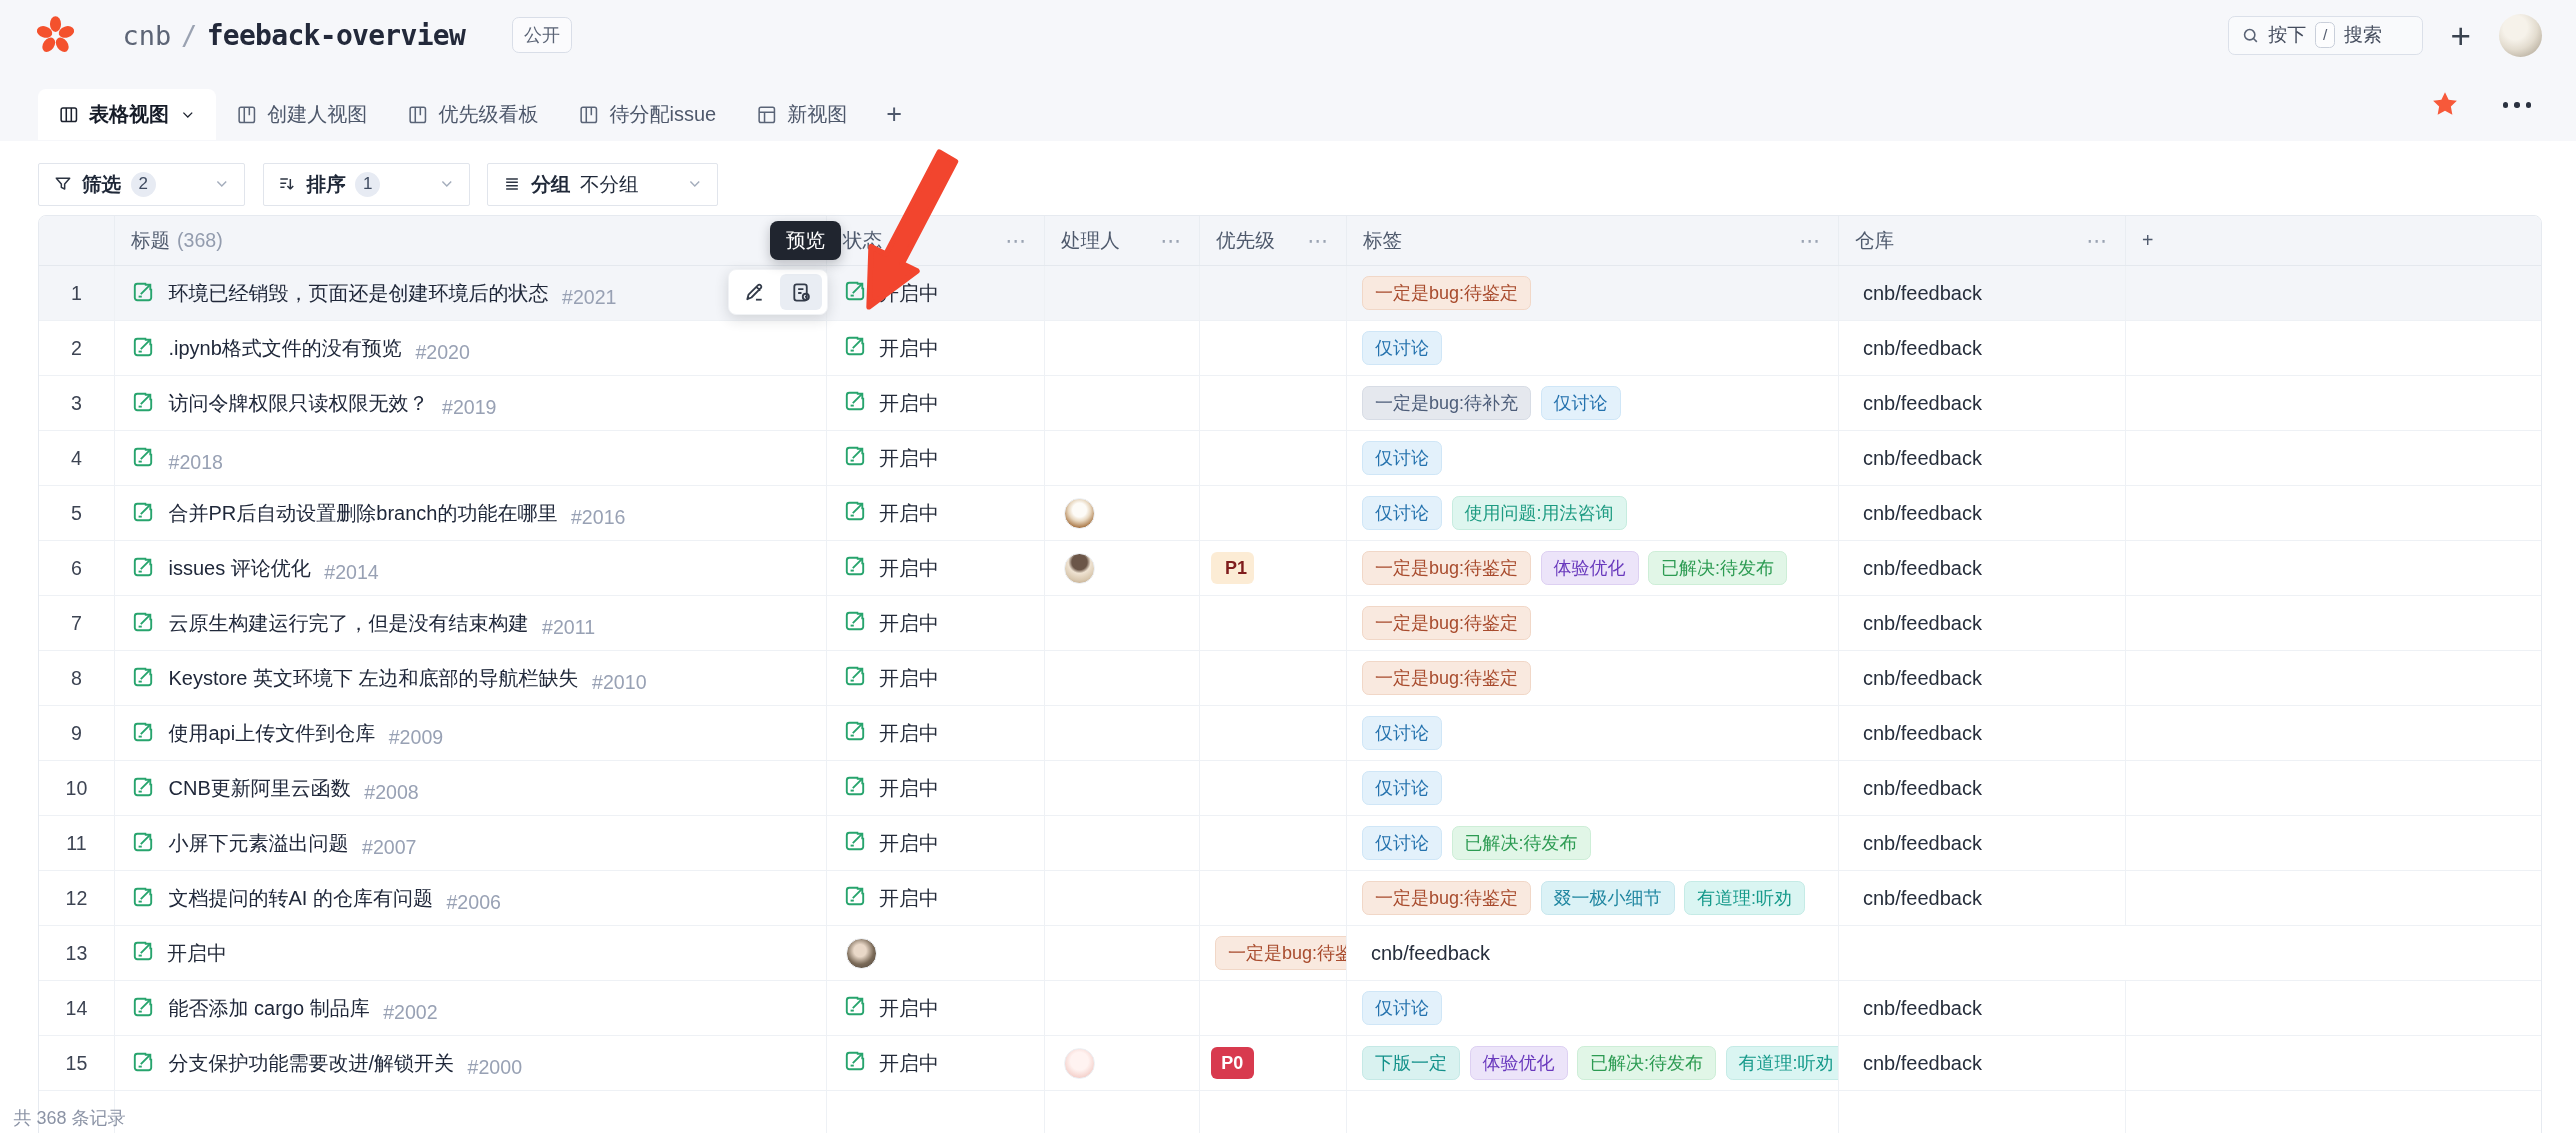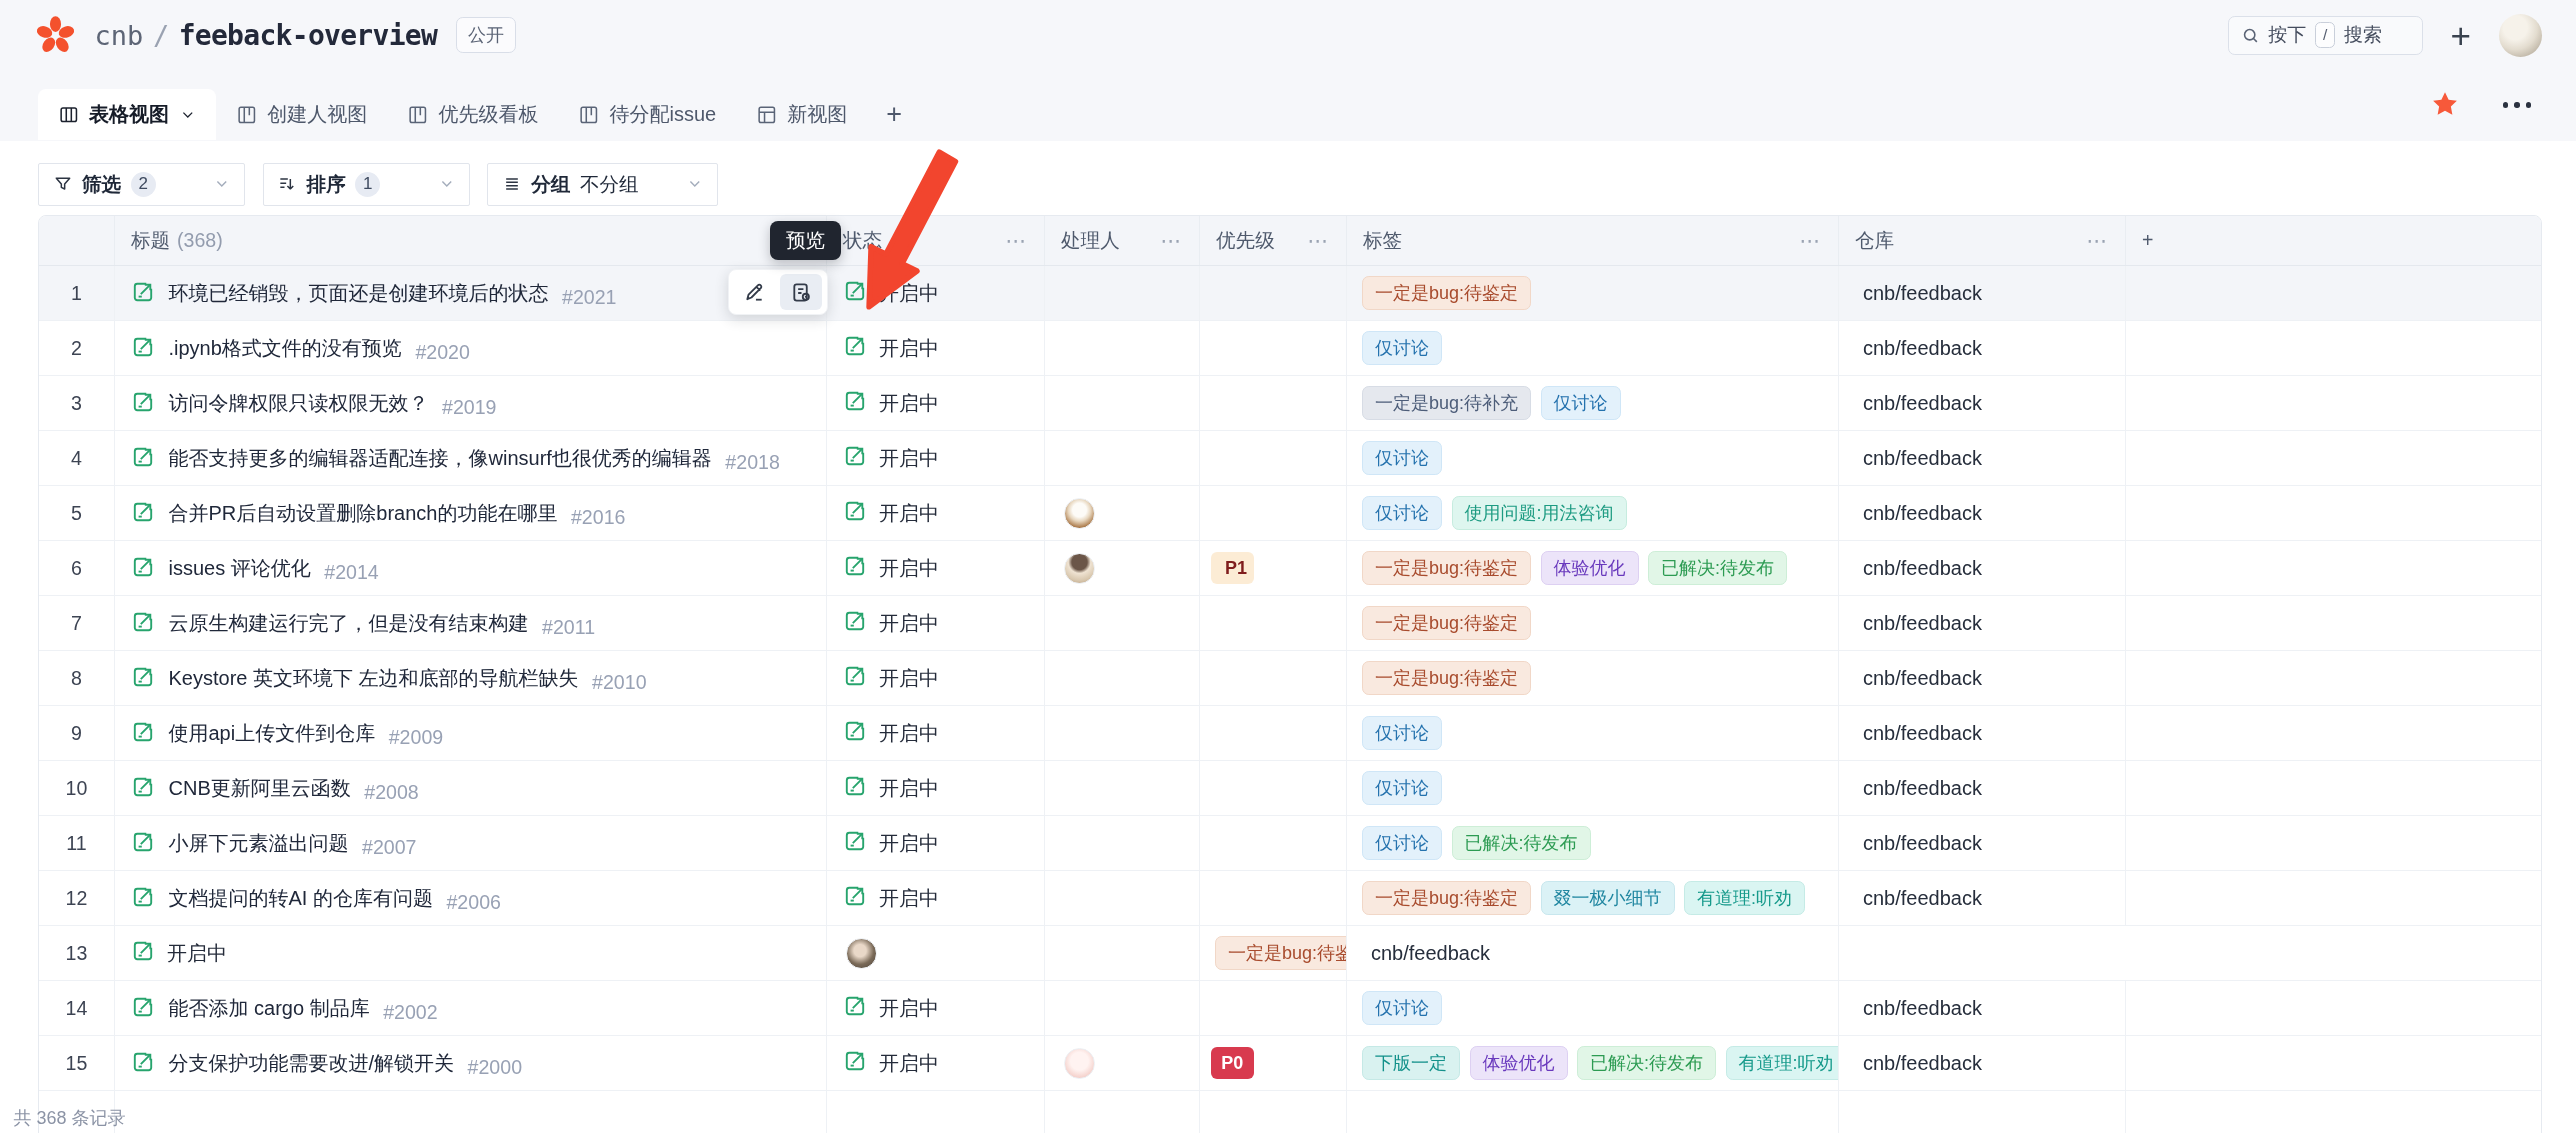--- a/index.html
+++ b/index.html
@@ -3,21 +3,21 @@
 <meta charset="utf-8">
 <style>
   html,body{margin:0;padding:0;}
   body{
     width:2576px;height:1134px;position:relative;overflow:hidden;
     background:#f6f7fa;
     font-family:"Liberation Sans","DejaVu Sans",sans-serif;
     -webkit-font-smoothing:antialiased;
   }
   
-  .top{height:70px;display:flex;align-items:center;padding:0 34px;}
+  .top{height:70px;display:flex;align-items:center;padding:0 34px;gap:28px;}
   .logo{width:43px;height:43px;flex:none;}
   .crumb{margin-left:17.6px;display:flex;align-items:baseline;font-family:"DejaVu Sans Mono","Liberation Mono",monospace;}
   .crumb .org{font-size:27px;color:#5d6576;}
   .crumb .sep{font-size:27px;color:#9aa2b1;margin:0 9.5px;}
   .crumb .repo{font-size:28px;font-weight:700;color:#23293a;letter-spacing:-0.7px;}
   .vis-badge{margin-left:19px;font-size:18px;color:#5a6375;border:1.4px solid #d9dee8;border-radius:6.8px;padding:4.7px 10.8px;background:rgba(255,255,255,.55);}
   .top-right{margin-left:auto;display:flex;align-items:center;gap:28px;}
   .gsearch{width:195px;height:39px;box-sizing:border-box;border:1.4px solid #dbe0e9;border-radius:6.8px;display:flex;align-items:center;gap:8.8px;padding:0 12px;color:#454d5e;font-size:19px;background:rgba(255,255,255,.4);}
   .gsearch svg{width:19px;height:19px;stroke:#5a6375;}
   .keycap{min-width:20px;height:26px;box-sizing:border-box;border:1.4px solid #c9cfda;border-radius:5.4px;display:grid;place-items:center;font-size:15.5px;color:#555e70;padding:0 5.4px;background:#fdfdfe;}
@@ -336,21 +336,20 @@
   </div>
         <div class="tr">
     <div class="td c-num">4</div>
     <div class="td c-title">
       <span class="ic-t"><svg class="ic-issue" viewBox="0 0 24 24">
                 <path d="M20.2 8.8v8.9a2.5 2.5 0 0 1-2.5 2.5H6.3a2.5 2.5 0 0 1-2.5-2.5V6.3a2.5 2.5 0 0 1 2.5-2.5h9" fill="none"></path>
                 <path d="M9.8 14.2 18.8 5.2"></path>
                 <path d="M13.8 4.7h5.5v5.5"></path>
                 <path d="M7.6 16.6h3.2"></path>
               </svg></span>
-      <span class="title-text">能否支持更多的编辑器适配连接，像winsurf也很优秀的编辑器</span>
       <span class="issue-id">#2018</span>
     </div>
     <div class="td c-status">
       <span class="ic-s"><svg class="ic-issue" viewBox="0 0 24 24">
                 <path d="M20.2 8.8v8.9a2.5 2.5 0 0 1-2.5 2.5H6.3a2.5 2.5 0 0 1-2.5-2.5V6.3a2.5 2.5 0 0 1 2.5-2.5h9" fill="none"></path>
                 <path d="M9.8 14.2 18.8 5.2"></path>
                 <path d="M13.8 4.7h5.5v5.5"></path>
                 <path d="M7.6 16.6h3.2"></path>
               </svg></span>
       <span class="st-text">开启中</span>

